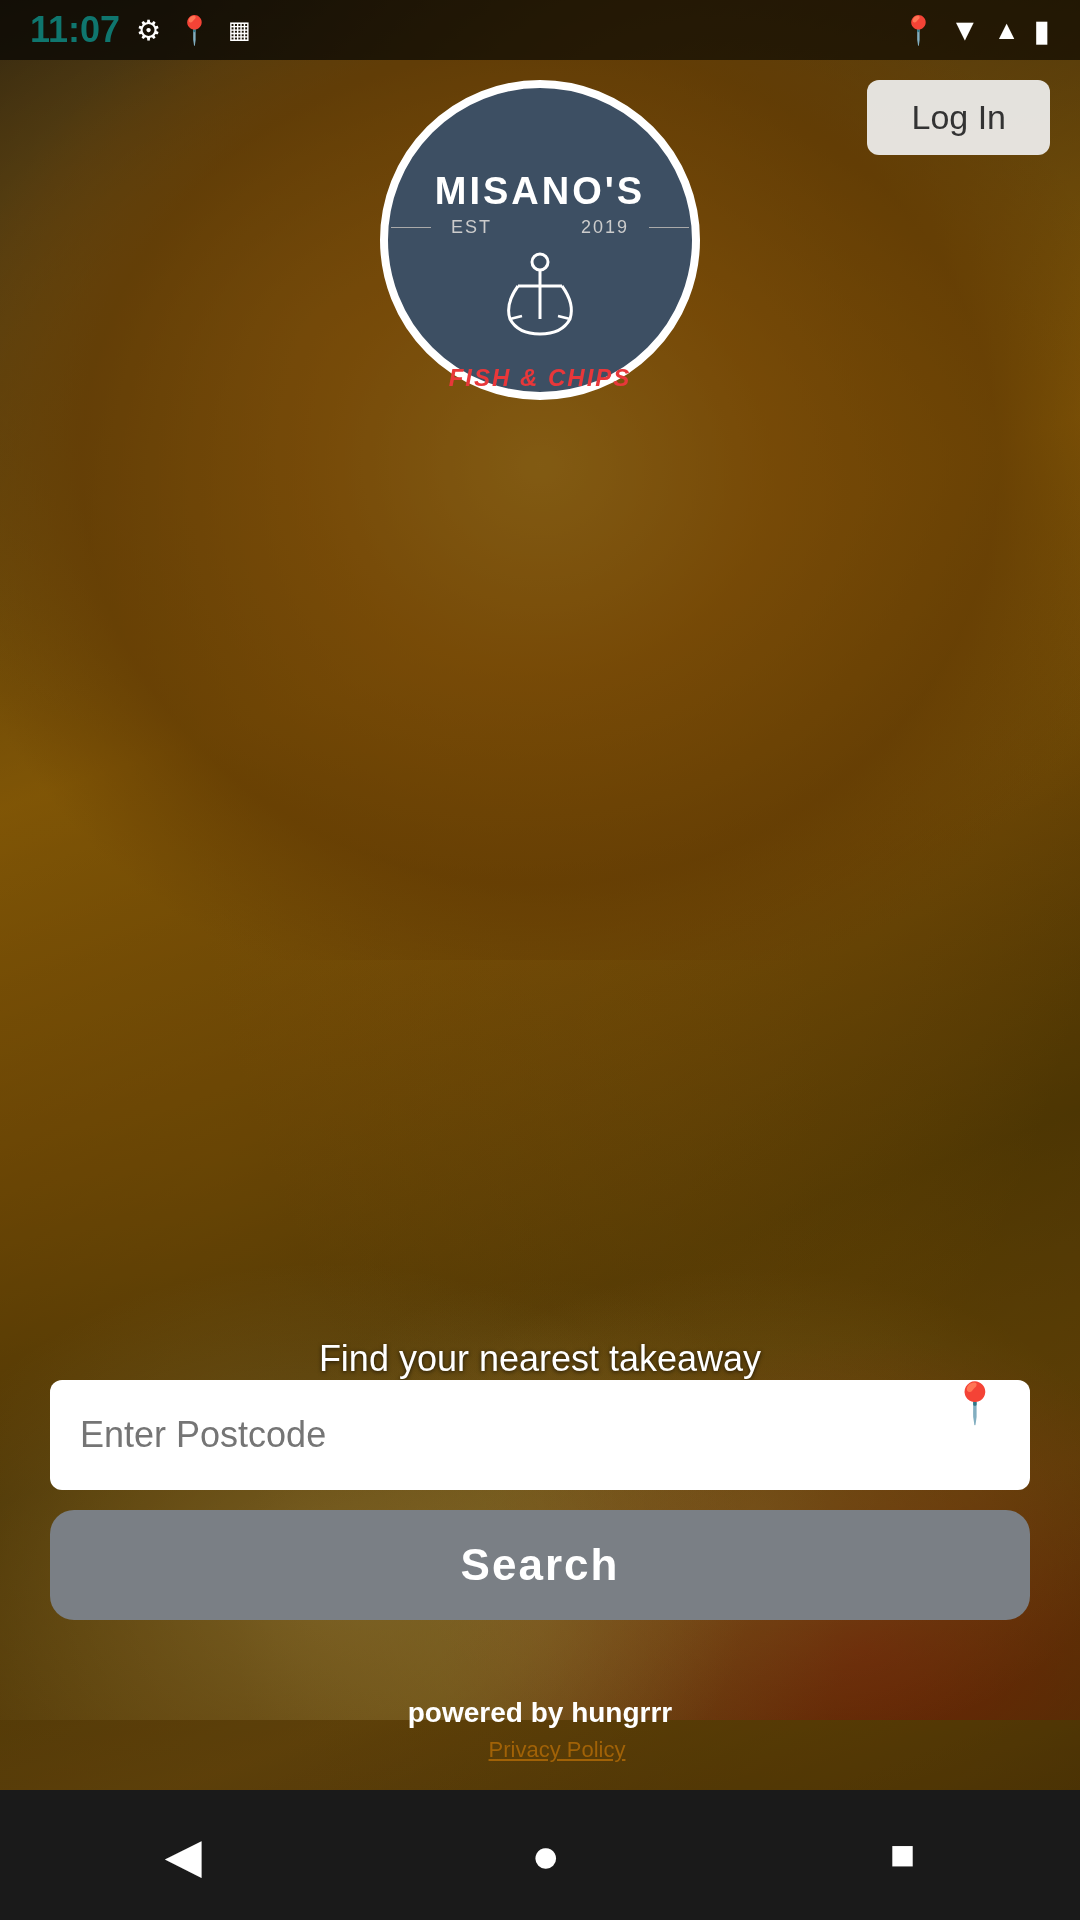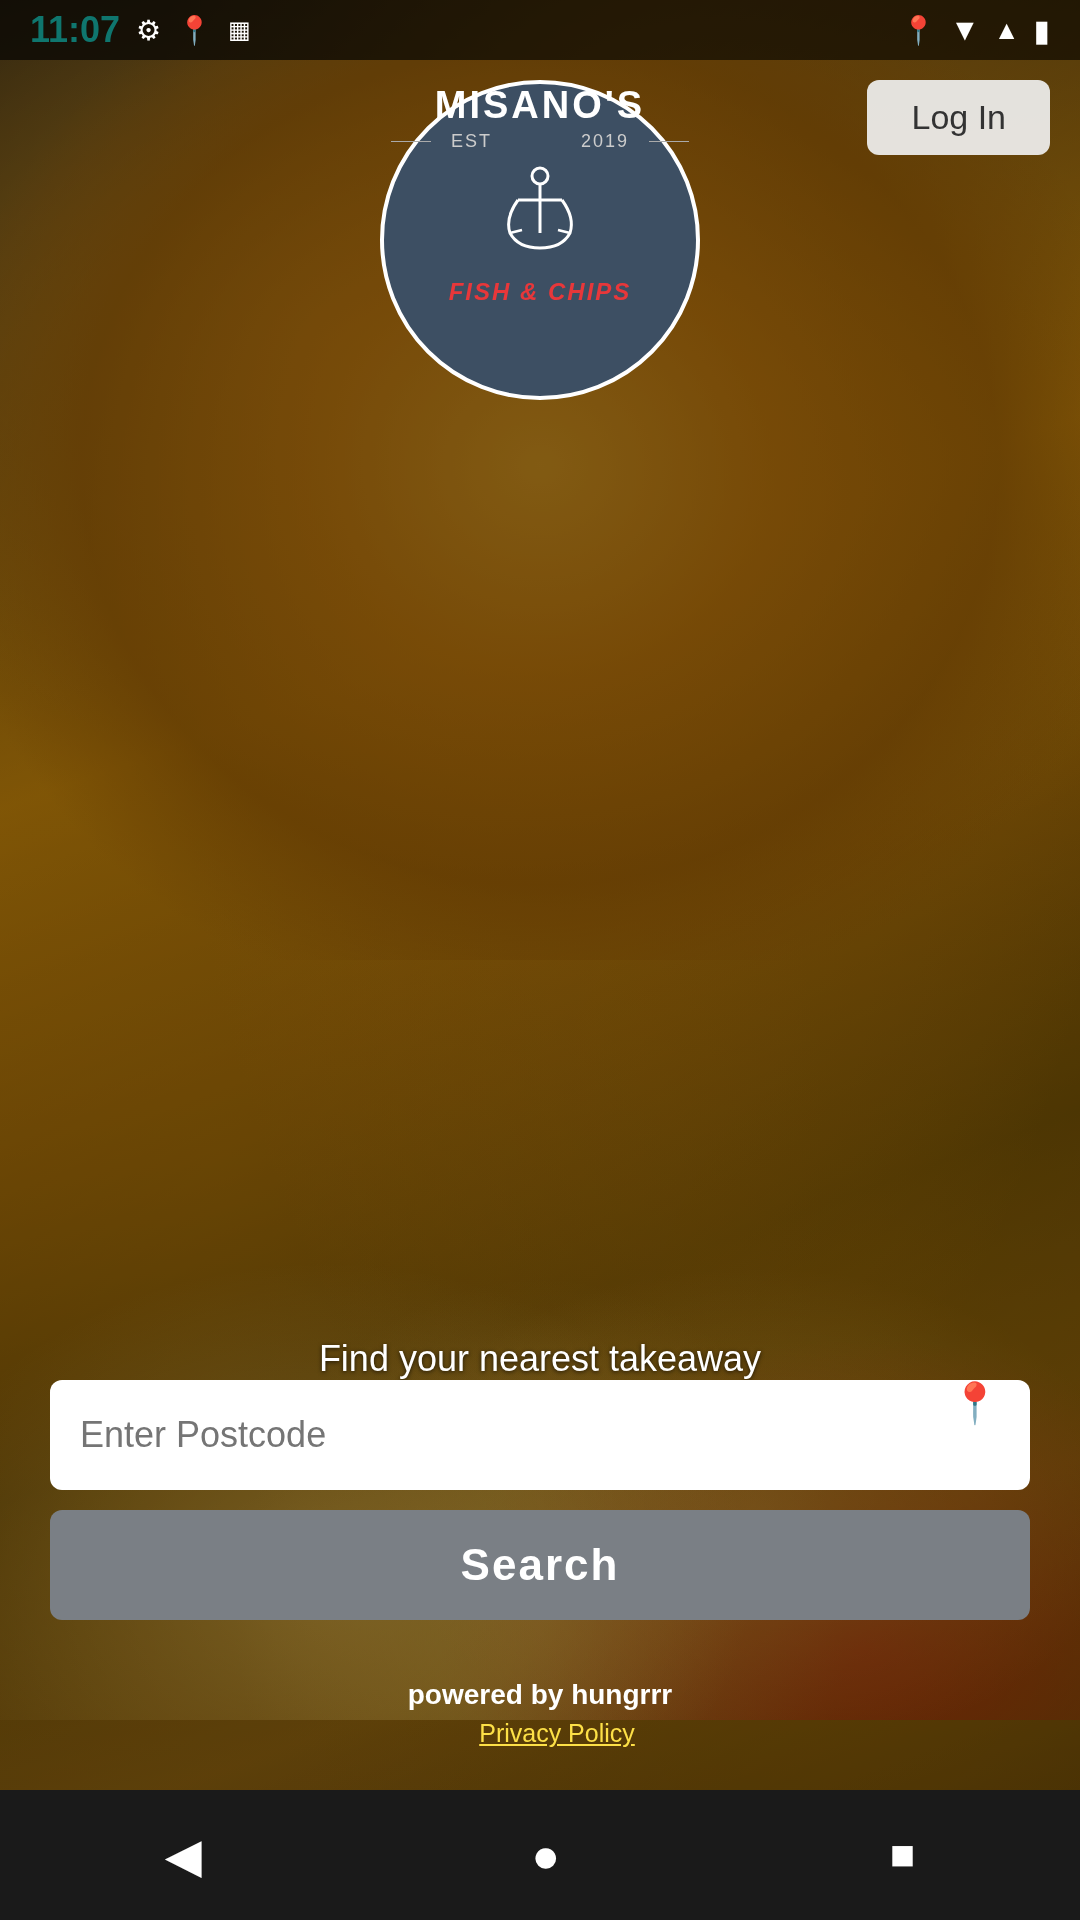--- a/index.html
+++ b/index.html
@@ -136,24 +136,24 @@
       z-index: 20;
     }
 
     
     .logo-container {
       margin-top: 80px;
       width: 320px;
       height: 320px;
       border-radius: 50%;
       background: #3d4f63;
-      border: 4px solid #ffffff;
-      display: flex;
-      align-items: center;
-      justify-content: flex-start;
+      border: 8px solid #ffffff;
+      display: flex;
+      align-items: center;
+      justify-content: flex-end;
       flex-direction: column;
       position: relative;
       flex-shrink: 0;
     }
 
     .logo-inner {
       display: flex;
       flex-direction: column;
       align-items: center;
       gap: 4px;
@@ -240,53 +240,53 @@
     .location-icon {
       color: #666;
       font-size: 40px;
     }
 
     .search-btn {
       width: 100%;
       height: 110px;
       background: #7a7f85;
       border: none;
-      border-radius: 12px;
+      border-radius: 24px;
       color: white;
       font-size: 44px;
       font-weight: bold;
       cursor: pointer;
       letter-spacing: 2px;
     }
 
     
     .footer {
       position: absolute;
-      bottom: 172px;
+      bottom: 157px;
       left: 0;
       right: 0;
       display: flex;
       flex-direction: column;
       align-items: center;
       gap: 8px;
       z-index: 10;
     }
 
     .powered-by {
       color: white;
       font-size: 28px;
     }
 
     .powered-by span {
       font-weight: bold;
     }
 
     .privacy-link {
-      color: #fde047;
-      font-size: 25px;
+      color: #a16207;
+      font-size: 22px;
       text-decoration: underline;
       cursor: pointer;
       margin-left: 34px;
     }
 
     
     .nav-bar {
       position: absolute;
       bottom: 0;
       left: 0;

